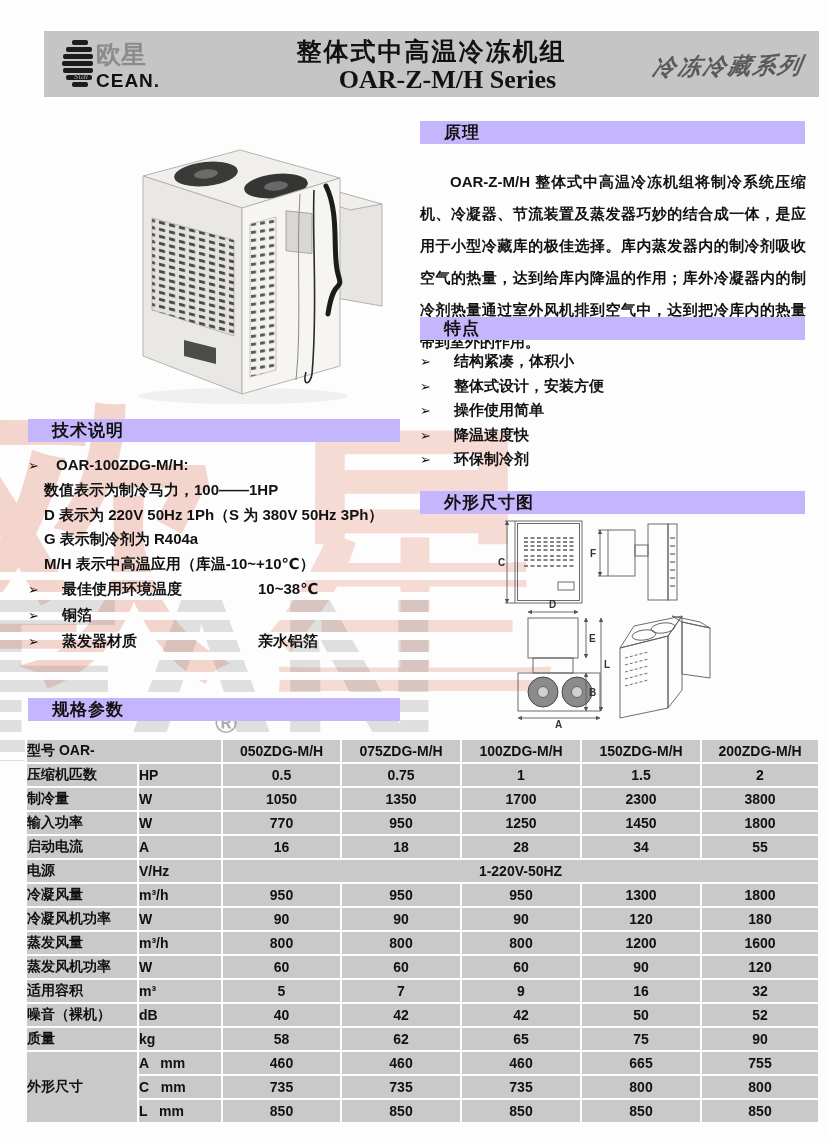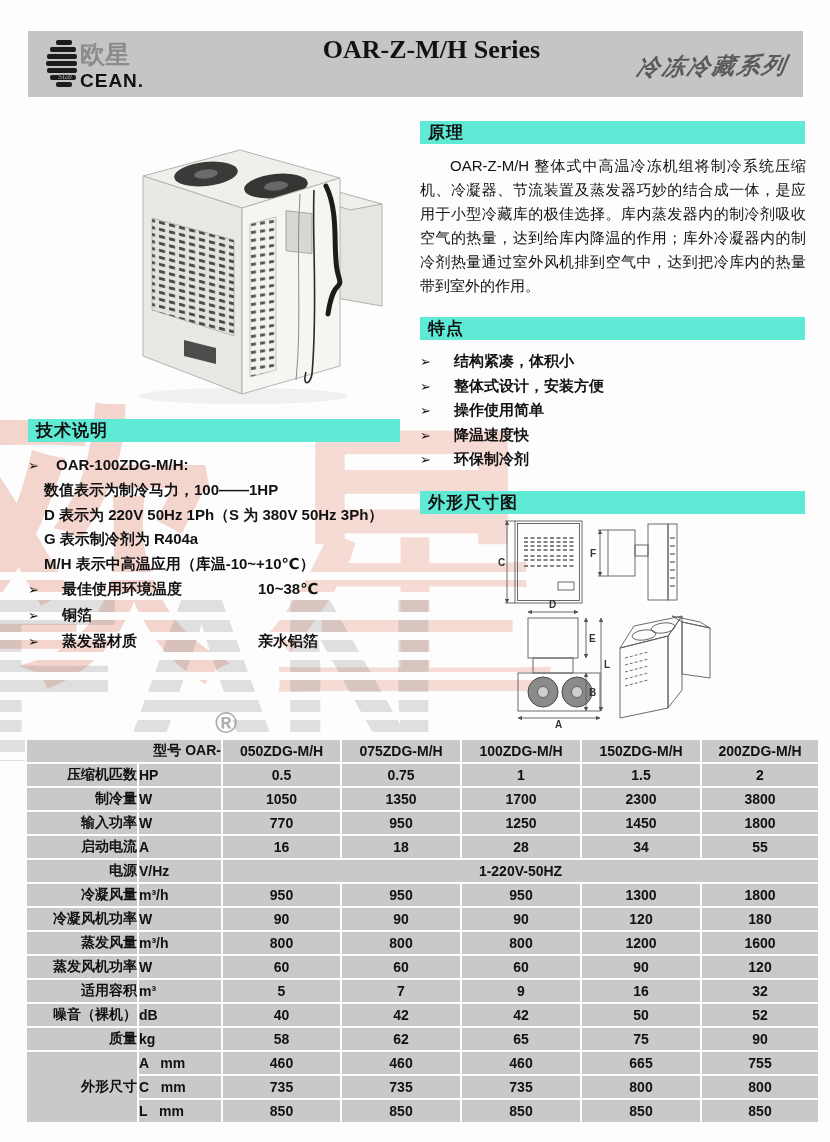--- a/index.html
+++ b/index.html
@@ -8,59 +8,59 @@
   
   .wm{position:absolute;z-index:0;line-height:1;font-weight:900;pointer-events:none;}
   .wm-red1{left:-70px;top:388px;font-size:300px;color:rgba(226,124,98,0.30);}
   .wm-red2{left:268px;top:420px;font-size:290px;color:rgba(226,124,98,0.26);}
   .wm-gray{left:-28px;top:562px;font-size:235px;color:rgba(128,128,128,0.24);letter-spacing:-12px;}
   .wm-stripes{position:absolute;z-index:0;left:-30px;top:560px;width:680px;height:205px;
         background:repeating-linear-gradient(180deg,rgba(255,255,255,0) 0 12px,#fdfdfd 12px 20px);pointer-events:none;}
   .wm-reg{position:absolute;z-index:1;left:215px;top:708px;font-size:30px;font-weight:bold;
         color:rgba(110,110,110,0.55);line-height:1;}
   
-  .hdr{position:absolute;z-index:2;left:28px;top:31px;width:775px;height:66px;background:#c5c5c5;}
+  .hdr{position:absolute;z-index:2;left:44px;top:31px;width:775px;height:66px;background:#c5c5c5;}
   .hdr-title{position:absolute;left:0;right:0;top:5px;text-align:center;}
   .hdr-title .t-cn{font-size:25px;font-weight:900;letter-spacing:2px;line-height:30px;}
   .hdr-title .t-en{font-family:"Liberation Serif","DejaVu Serif",serif;font-size:26px;font-weight:bold;line-height:27px;margin-left:32px;}
   .hdr-callig{position:absolute;right:16px;top:20px;font-family:"DejaVu Serif","Liberation Serif",serif;
         font-style:italic;font-weight:bold;font-size:23px;color:#5a5a5a;letter-spacing:2px;transform:skewX(-10deg) rotate(-1deg);}
   .logo{position:absolute;left:12px;top:4px;}
   
-  .bar{position:absolute;z-index:2;height:23px;background:#5eead4;color:#111;
-       font-size:17px;font-weight:bold;letter-spacing:1px;line-height:23px;padding-left:8px;box-sizing:border-box;}
+  .bar{position:absolute;z-index:2;height:23px;background:#c4b5fd;color:#111;
+       font-size:17px;font-weight:bold;letter-spacing:1px;line-height:23px;padding-left:24px;box-sizing:border-box;}
   .bar-principle{left:420px;top:121px;width:385px;}
   .bar-features{left:420px;top:317px;width:385px;}
   .bar-dims{left:420px;top:491px;width:385px;}
   .bar-tech{left:28px;top:419px;width:372px;}
   .bar-specs{left:28px;top:698px;width:372px;}
   
-  .principle-body{position:absolute;z-index:2;left:420px;top:154px;width:386px;font-size:15px;font-weight:400;
-        line-height:24px;text-align:justify;text-indent:2em;}
+  .principle-body{position:absolute;z-index:2;left:420px;top:166px;width:386px;font-size:15px;font-weight:700;
+        line-height:32px;text-align:justify;text-indent:2em;}
   .features{position:absolute;z-index:2;left:420px;top:352px;width:385px;}
   .feat-item{display:flex;align-items:baseline;height:24.6px;font-size:15px;font-weight:600;}
   .blt{width:34px;font-size:13px;color:#111;flex:none;}
   
   .tech{position:absolute;z-index:2;left:28px;top:452px;width:382px;font-size:15px;font-weight:600;}
   .tech-row{display:flex;align-items:baseline;line-height:25px;}
   .tech-row .blt{width:28px;}
   .tech-model{font-weight:bold;}
   .tech-note{margin-left:16px;line-height:24.6px;}
   .tech-param{display:flex;align-items:baseline;line-height:25px;}
   .tech-param .lab{width:196px;flex:none;}
   
   .draw-wrap{position:absolute;z-index:2;left:420px;top:518px;width:385px;height:212px;}
   
   .photo{position:absolute;z-index:2;left:88px;top:124px;width:302px;height:286px;}
   
   .spec{position:absolute;z-index:2;left:25px;top:738px;}
   table.spec-t{border-collapse:separate;border-spacing:2px;width:793px;table-layout:fixed;background:#fdfdfd;}
   table.spec-t td{background:#c9c9c9;height:22px;font-size:14px;font-weight:bold;color:#111;
         padding:0;vertical-align:middle;overflow:hidden;}
-  td.c-label{text-align:right;padding-left:12px;}
+  td.c-label{text-align:left;padding-left:12px;}
   td.c-unit{text-align:left;padding-left:10px;white-space:pre;}
   td.c-val{text-align:center;}
 </style>
 </head>
 <body>
 
 <div class="page">
 
   <div class="wm wm-red1">欧</div>
   <div class="wm wm-red2">星</div>
@@ -79,20 +79,21 @@
           <rect x="7" y="33" width="30" height="5" rx="2"></rect>
           <rect x="10" y="40" width="26" height="5" rx="2"></rect>
           <rect x="16" y="47" width="16" height="5" rx="2"></rect>
         </g>
         <text x="40" y="28" font-size="25" font-weight="bold" fill="#8b8b8b">欧星</text>
         <text x="18" y="44" font-size="9" font-style="italic" fill="#9a9a9a">star</text>
         <text x="40" y="52" font-size="19" font-weight="bold" fill="#111" letter-spacing="1">CEAN.</text>
       </svg>
     </div>
     <div class="hdr-title">
+      <div class="t-cn">整体式中高温冷冻机组</div>
       <div class="t-en">OAR-Z-M/H Series</div>
     </div>
     <div class="hdr-callig">冷冻冷藏系列</div>
   </div>
 
   <div class="photo">
     <svg width="302" height="286" viewBox="0 0 302 286">
       <defs>
         <pattern id="vent" width="10" height="7" patternUnits="userSpaceOnUse" patternTransform="skewY(14)">
           <rect width="10" height="7" fill="#e3e1dd"></rect>
@@ -257,20 +258,21 @@
         <text x="170" y="39">F</text>
         <text x="129" y="90">D</text>
         <text x="169" y="124">E</text>
         <text x="184" y="150">L</text>
         <text x="169" y="178">B</text>
         <text x="135" y="210">A</text>
       </g>
     </svg>
   </div>
 
+  <div class="bar bar-specs">规格参数</div>
   <div class="spec">
     <table class="spec-t">
       <colgroup>
         <col style="width:110px">
           <col style="width:82px">
         <col style="width:117px">
           <col style="width:118px">
           <col style="width:118px">
         <col style="width:118px">
           <col style="width:116px">

